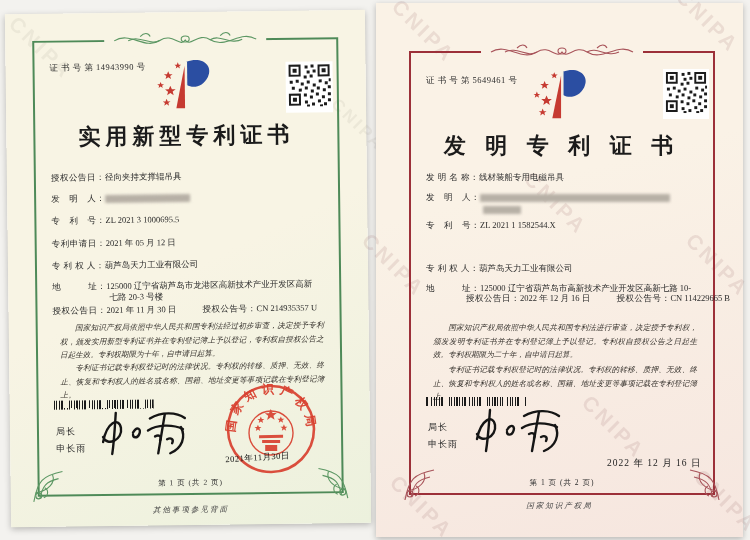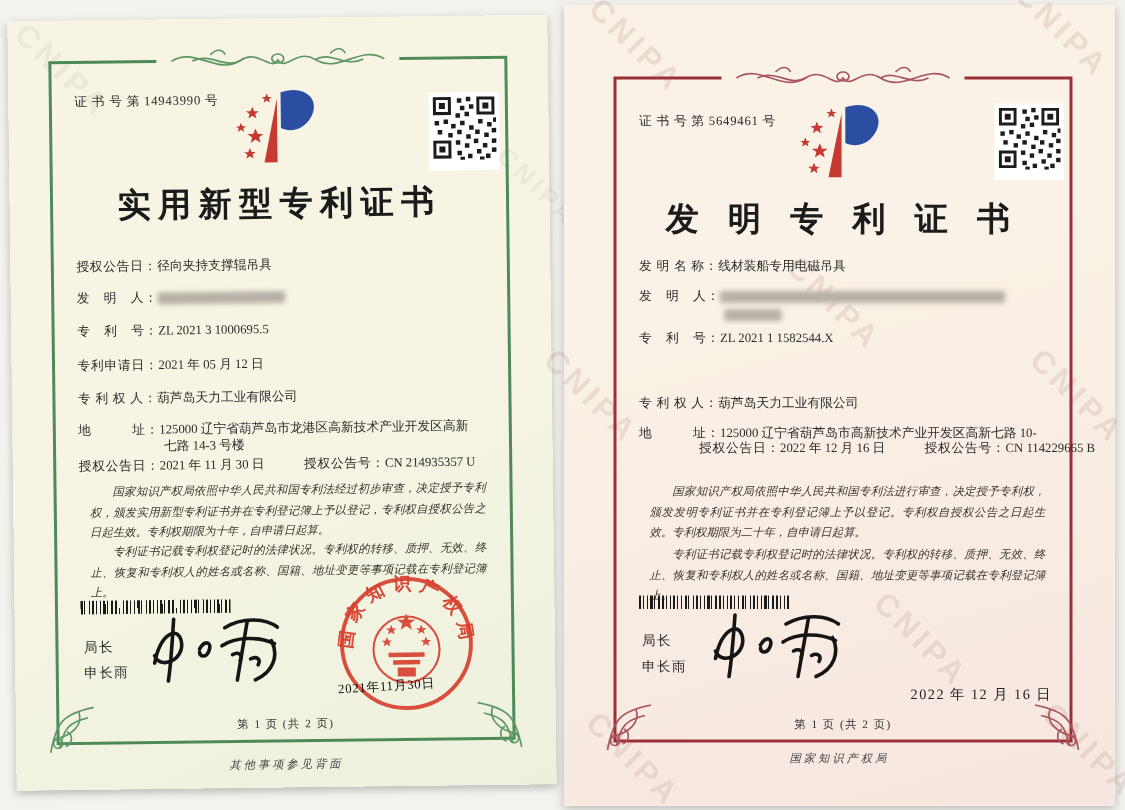--- a/index.html
+++ b/index.html
@@ -167,21 +167,21 @@
       </div>
 
       <div class="title" style="top:80px;letter-spacing:5px;">实用新型专利证书</div>
 
       <div class="row" style="top:130px;"><span class="lab">授权公告日：</span><span>径向夹持支撑辊吊具</span></div>
       <div class="row" style="top:151px;"><span class="lab">发　明　人：</span><span class="redact" style="width:85px;"></span></div>
       <div class="row" style="top:173px;"><span class="lab">专　利　号：</span><span>ZL 2021 3 1000695.5</span></div>
       <div class="row" style="top:196px;"><span class="lab">专利申请日：</span><span>2021 年 05 月 12 日</span></div>
       <div class="row" style="top:218px;"><span class="lab">专 利 权 人：</span><span>葫芦岛天力工业有限公司</span></div>
       <div class="row" style="top:239px;"><span class="lab">地　　　址：</span><span>125000 辽宁省葫芦岛市龙港区高新技术产业开发区高新</span></div>
-      <div class="row" style="top:250px;left:72px;"><span>七路 14-3 号楼</span></div>
+      <div class="row" style="top:250px;left:72px;"><span>七路 20-3 号楼</span></div>
       <div class="row" style="top:263px;">
         <span class="lab">授权公告日：</span><span>2021 年 11 月 30 日</span>
         <span style="display:inline-block;width:22px;"></span>
         <span class="lab">授权公告号：</span><span>CN 214935357 U</span>
       </div>
 
       <div class="body-p" style="top:279px;">国家知识产权局依照中华人民共和国专利法经过初步审查，决定授予专利权，颁发实用新型专利证书并在专利登记簿上予以登记，专利权自授权公告之日起生效。专利权期限为十年，自申请日起算。</div>
       <div class="body-p" style="top:319px;">专利证书记载专利权登记时的法律状况。专利权的转移、质押、无效、终止、恢复和专利权人的姓名或名称、国籍、地址变更等事项记载在专利登记簿上。</div>
 
       <div class="barcode" style="left:15px;top:358px;background-color:transparent;"></div>

